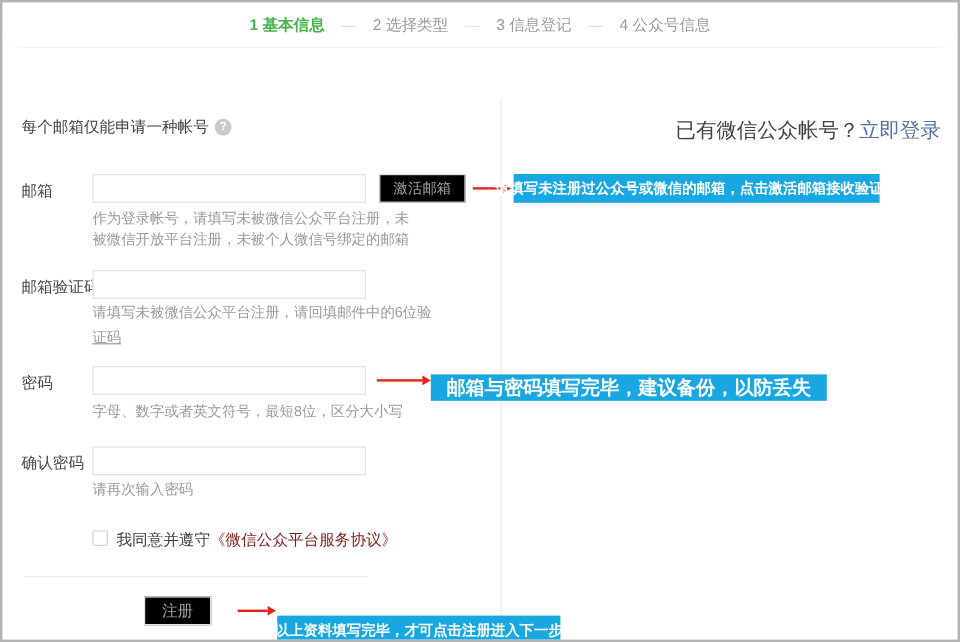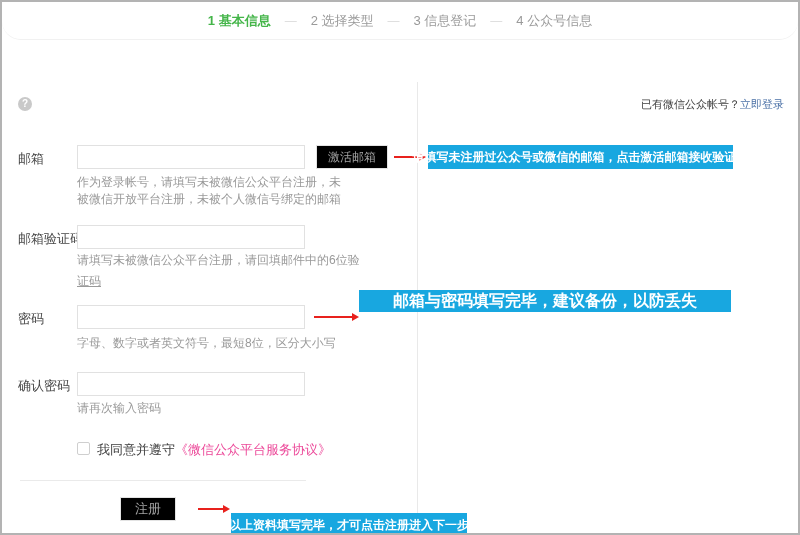--- a/index.html
+++ b/index.html
@@ -15,21 +15,21 @@
   .step { color:#9a9a9a; cursor:default; }
   .step.active { color:#44b549; font-weight:bold; }
   .sep { color:#dcdcdc; font-size:12px; }
 
   
   .note { position:absolute; left:16px; top:95px; font-size:13px; color:#404040;
           display:flex; align-items:center; gap:5px; }
   .qicon { display:inline-block; width:14px; height:14px; border-radius:50%;
            background:#c9c9c9; color:#fff; font-size:10px; line-height:14px;
            text-align:center; font-weight:bold; }
-  .login { position:absolute; right:14px; top:95px; font-size:11px; color:#404040; }
+  .login { position:absolute; right:14px; top:95px; font-size:17px; color:#404040; }
   .login a { color:#4c72a7; text-decoration:none; cursor:pointer; }
 
   
   .flabel { position:absolute; left:16px; font-size:13px; color:#464646; }
   .text-input { position:absolute; left:75px; width:228px; height:24px;
                 border:1px solid #e1e1e1; background:#fff; outline:none;
                 font-size:13px; padding:0 6px; }
   .hint { position:absolute; left:75px; font-size:12px; color:#9a9a9a; white-space:nowrap; }
 
   .grey-btn { position:absolute; background:#000000; border:1px solid #e3e3e3;
@@ -41,41 +41,42 @@
          display:flex; align-items:center; justify-content:center; white-space:nowrap; }
   .arrow { position:absolute; height:2px; background:#e8211d; }
   .arrow::after { content:""; position:absolute; right:-7px; top:-3px;
                   border-left:7px solid #e8211d; border-top:4px solid transparent;
                   border-bottom:4px solid transparent; }
 
   
   .checkbox { position:absolute; left:75px; top:440px; width:13px; height:13px;
               border:1px solid #cfcfcf; border-radius:2px; background:#fff; cursor:pointer; }
   .agree { position:absolute; left:95px; top:439px; font-size:13px; color:#404040; }
-  .agree a { color:#ec4899; text-decoration:none; cursor:pointer; }
+  .agree a { color:#7f1d1d; text-decoration:none; cursor:pointer; }
 
   .vdivider { position:absolute; left:415px; top:80px; width:1px; height:438px; background:#e9e9e9; }
   .hdivider { position:absolute; left:18px; top:478px; width:286px; height:1px; background:#eaeaea; }
 </style>
 </head>
 <body>
 
 <div class="page">
 
   <div class="steps">
     <span class="step active">1 基本信息</span>
     <span class="sep">—</span>
     <span class="step">2 选择类型</span>
     <span class="sep">—</span>
     <span class="step">3 信息登记</span>
     <span class="sep">—</span>
     <span class="step">4 公众号信息</span>
   </div>
 
   <div class="note">
+    <span>每个邮箱仅能申请一种帐号</span>
     <span class="qicon">?</span>
   </div>
   <div class="login">
     <span>已有微信公众帐号？</span><a>立即登录</a>
   </div>
 
   <div class="vdivider"></div>
 
   <label class="flabel" style="top:148px;">邮箱</label>
   <input class="text-input" style="top: 143px;" value="">
@@ -86,21 +87,21 @@
   <div class="hint" style="top:189px;">被微信开放平台注册，未被个人微信号绑定的邮箱</div>
 
   <label class="flabel" style="top:228px;">邮箱验证码</label>
   <input class="text-input" style="top: 223px;" value="">
   <div class="hint" style="top:250px;">请填写未被微信公众平台注册，请回填邮件中的6位验</div>
   <div class="hint" style="top:271px;text-decoration:underline;">证码</div>
 
   <label class="flabel" style="top:308px;">密码</label>
   <input class="text-input" type="password" style="top: 303px;" value="">
   <div class="arrow" style="left:312px; top:314px; width:38px;"></div>
-  <div class="ann" style="left:357px; top:288px; width:372px; height:22px; font-size:16px;">邮箱与密码填写完毕，建议备份，以防丢失</div>
+  <div class="ann" style="left:357px; top:310px; width:330px; height:22px; font-size:16px;">邮箱与密码填写完毕，建议备份，以防丢失</div>
   <div class="hint" style="top:333px;text-align:right;">字母、数字或者英文符号，最短8位，区分大小写</div>
 
   <label class="flabel" style="top:375px;">确认密码</label>
   <input class="text-input" type="password" style="top: 370px;" value="">
   <div class="hint" style="top:398px;">请再次输入密码</div>
 
   <div class="checkbox"></div>
   <div class="agree">
     <span>我同意并遵守</span><a>《微信公众平台服务协议》</a>
   </div>

